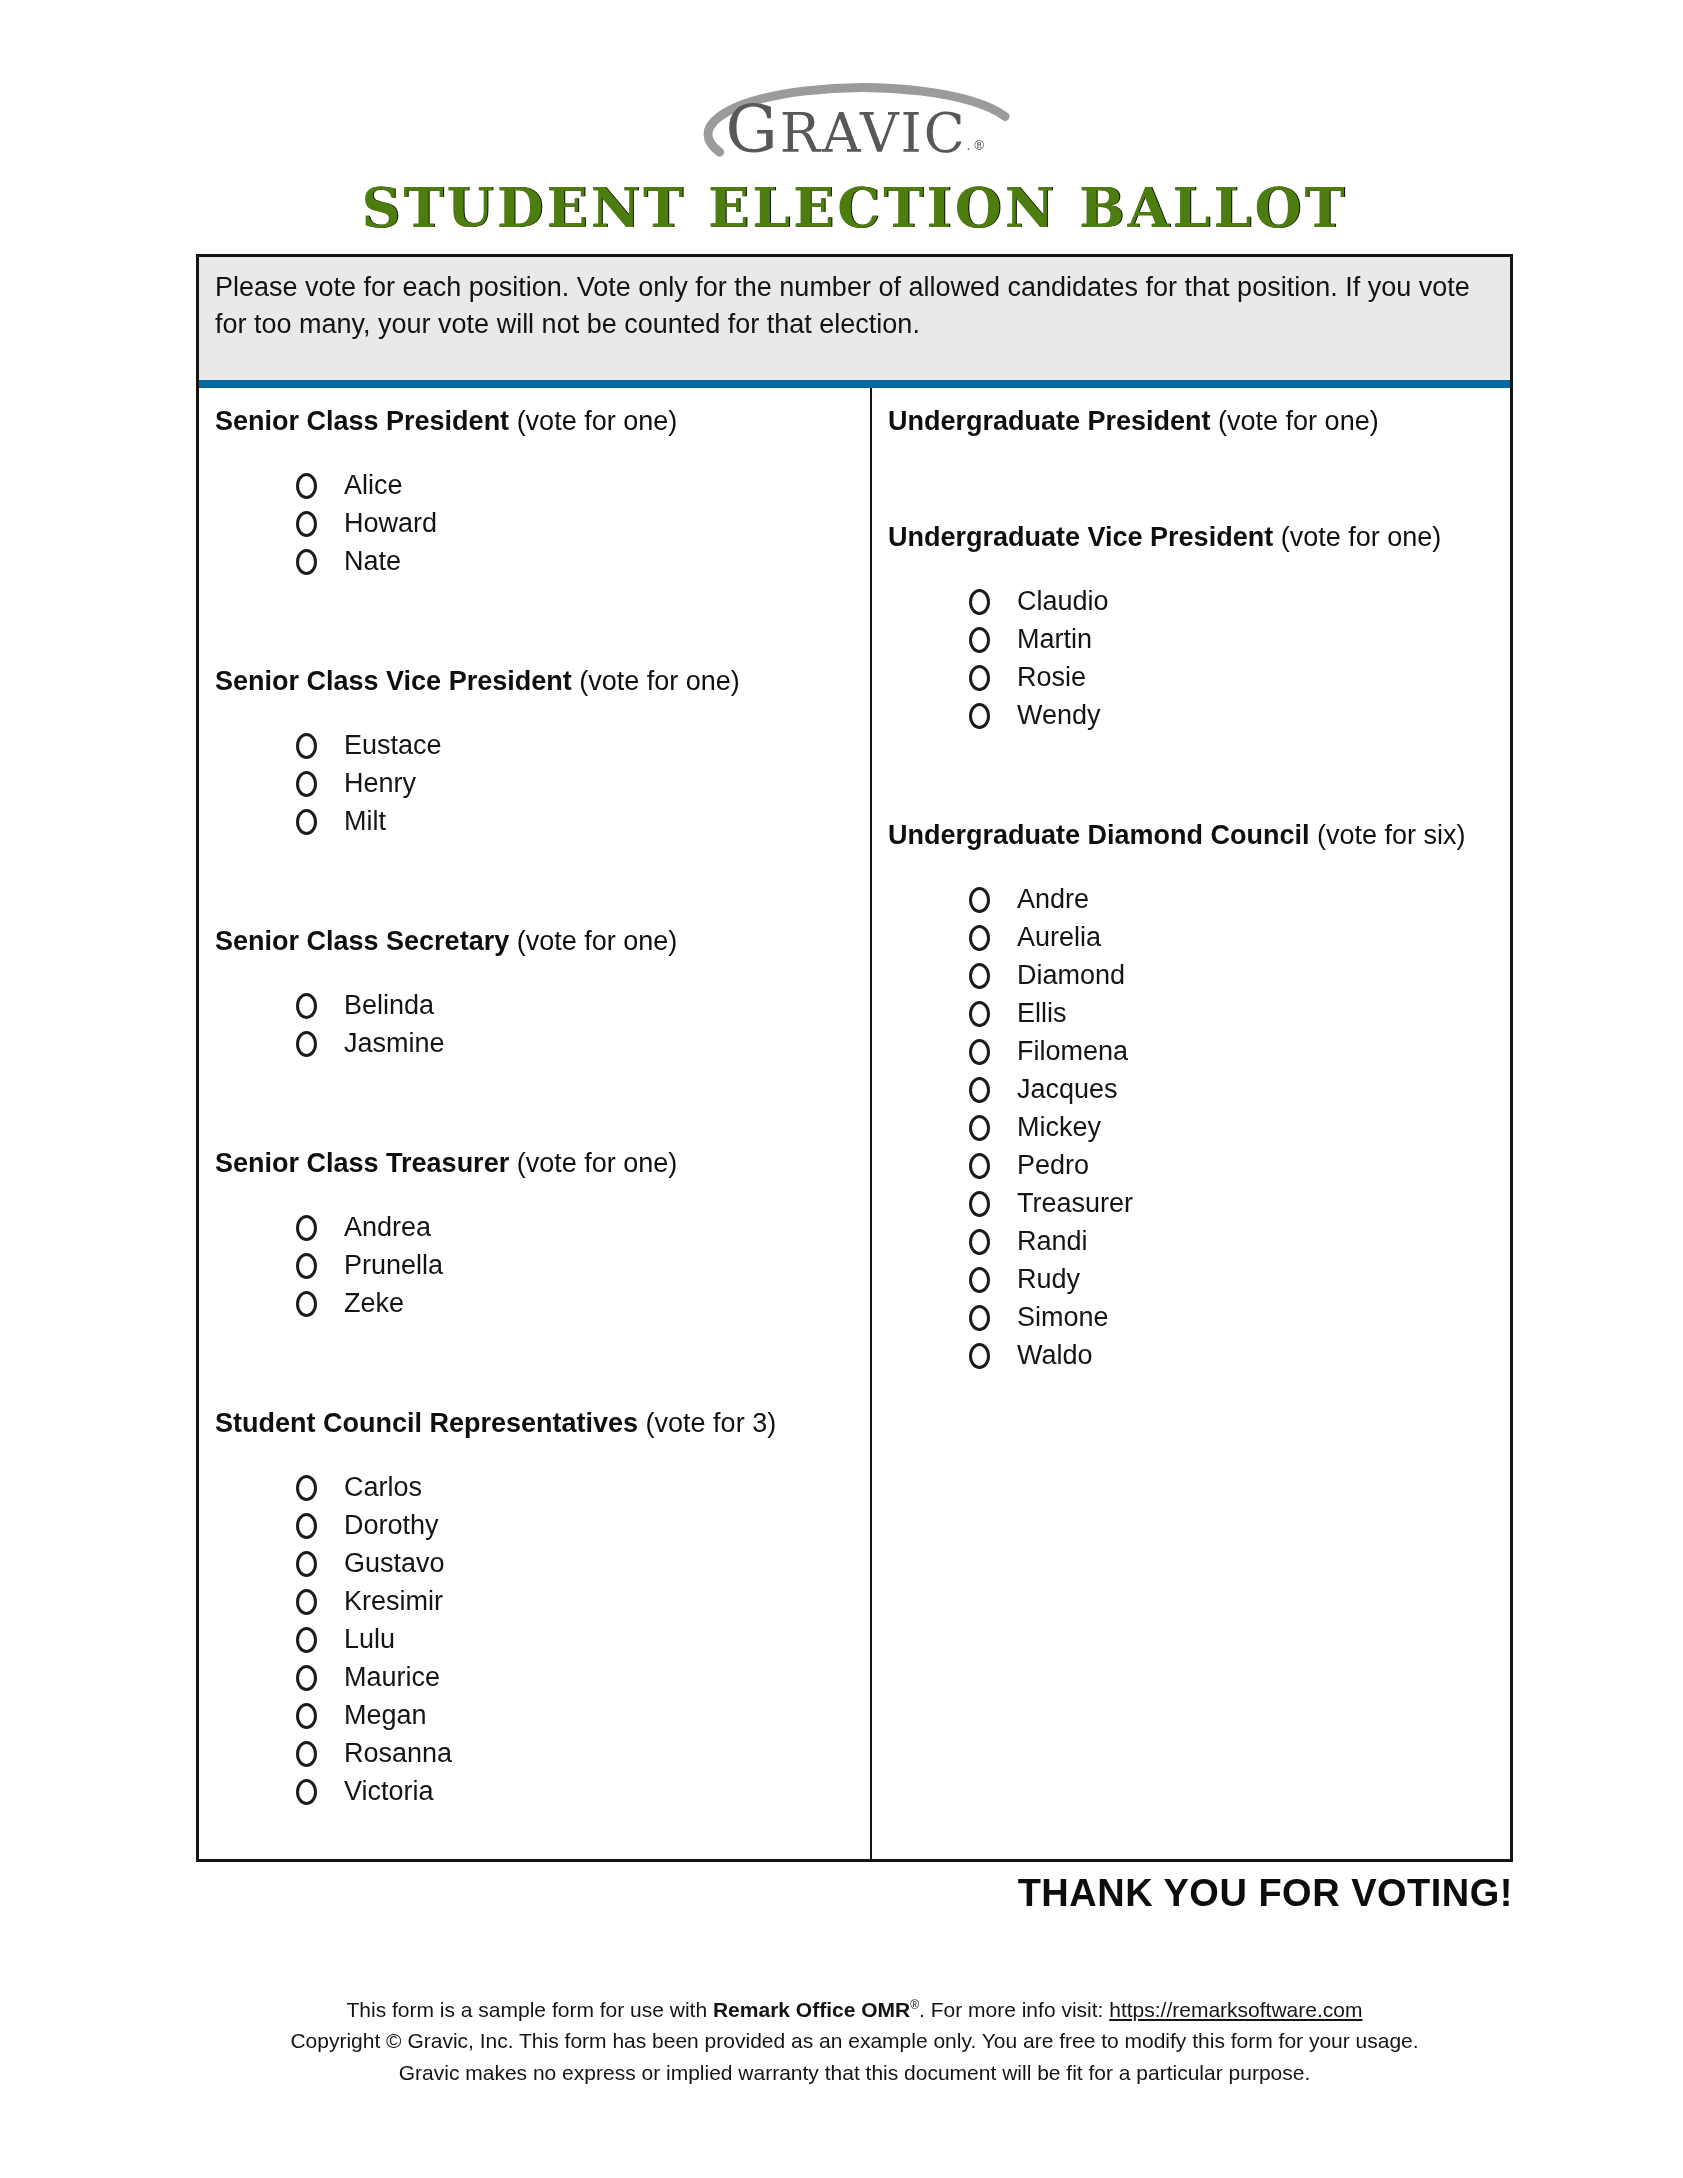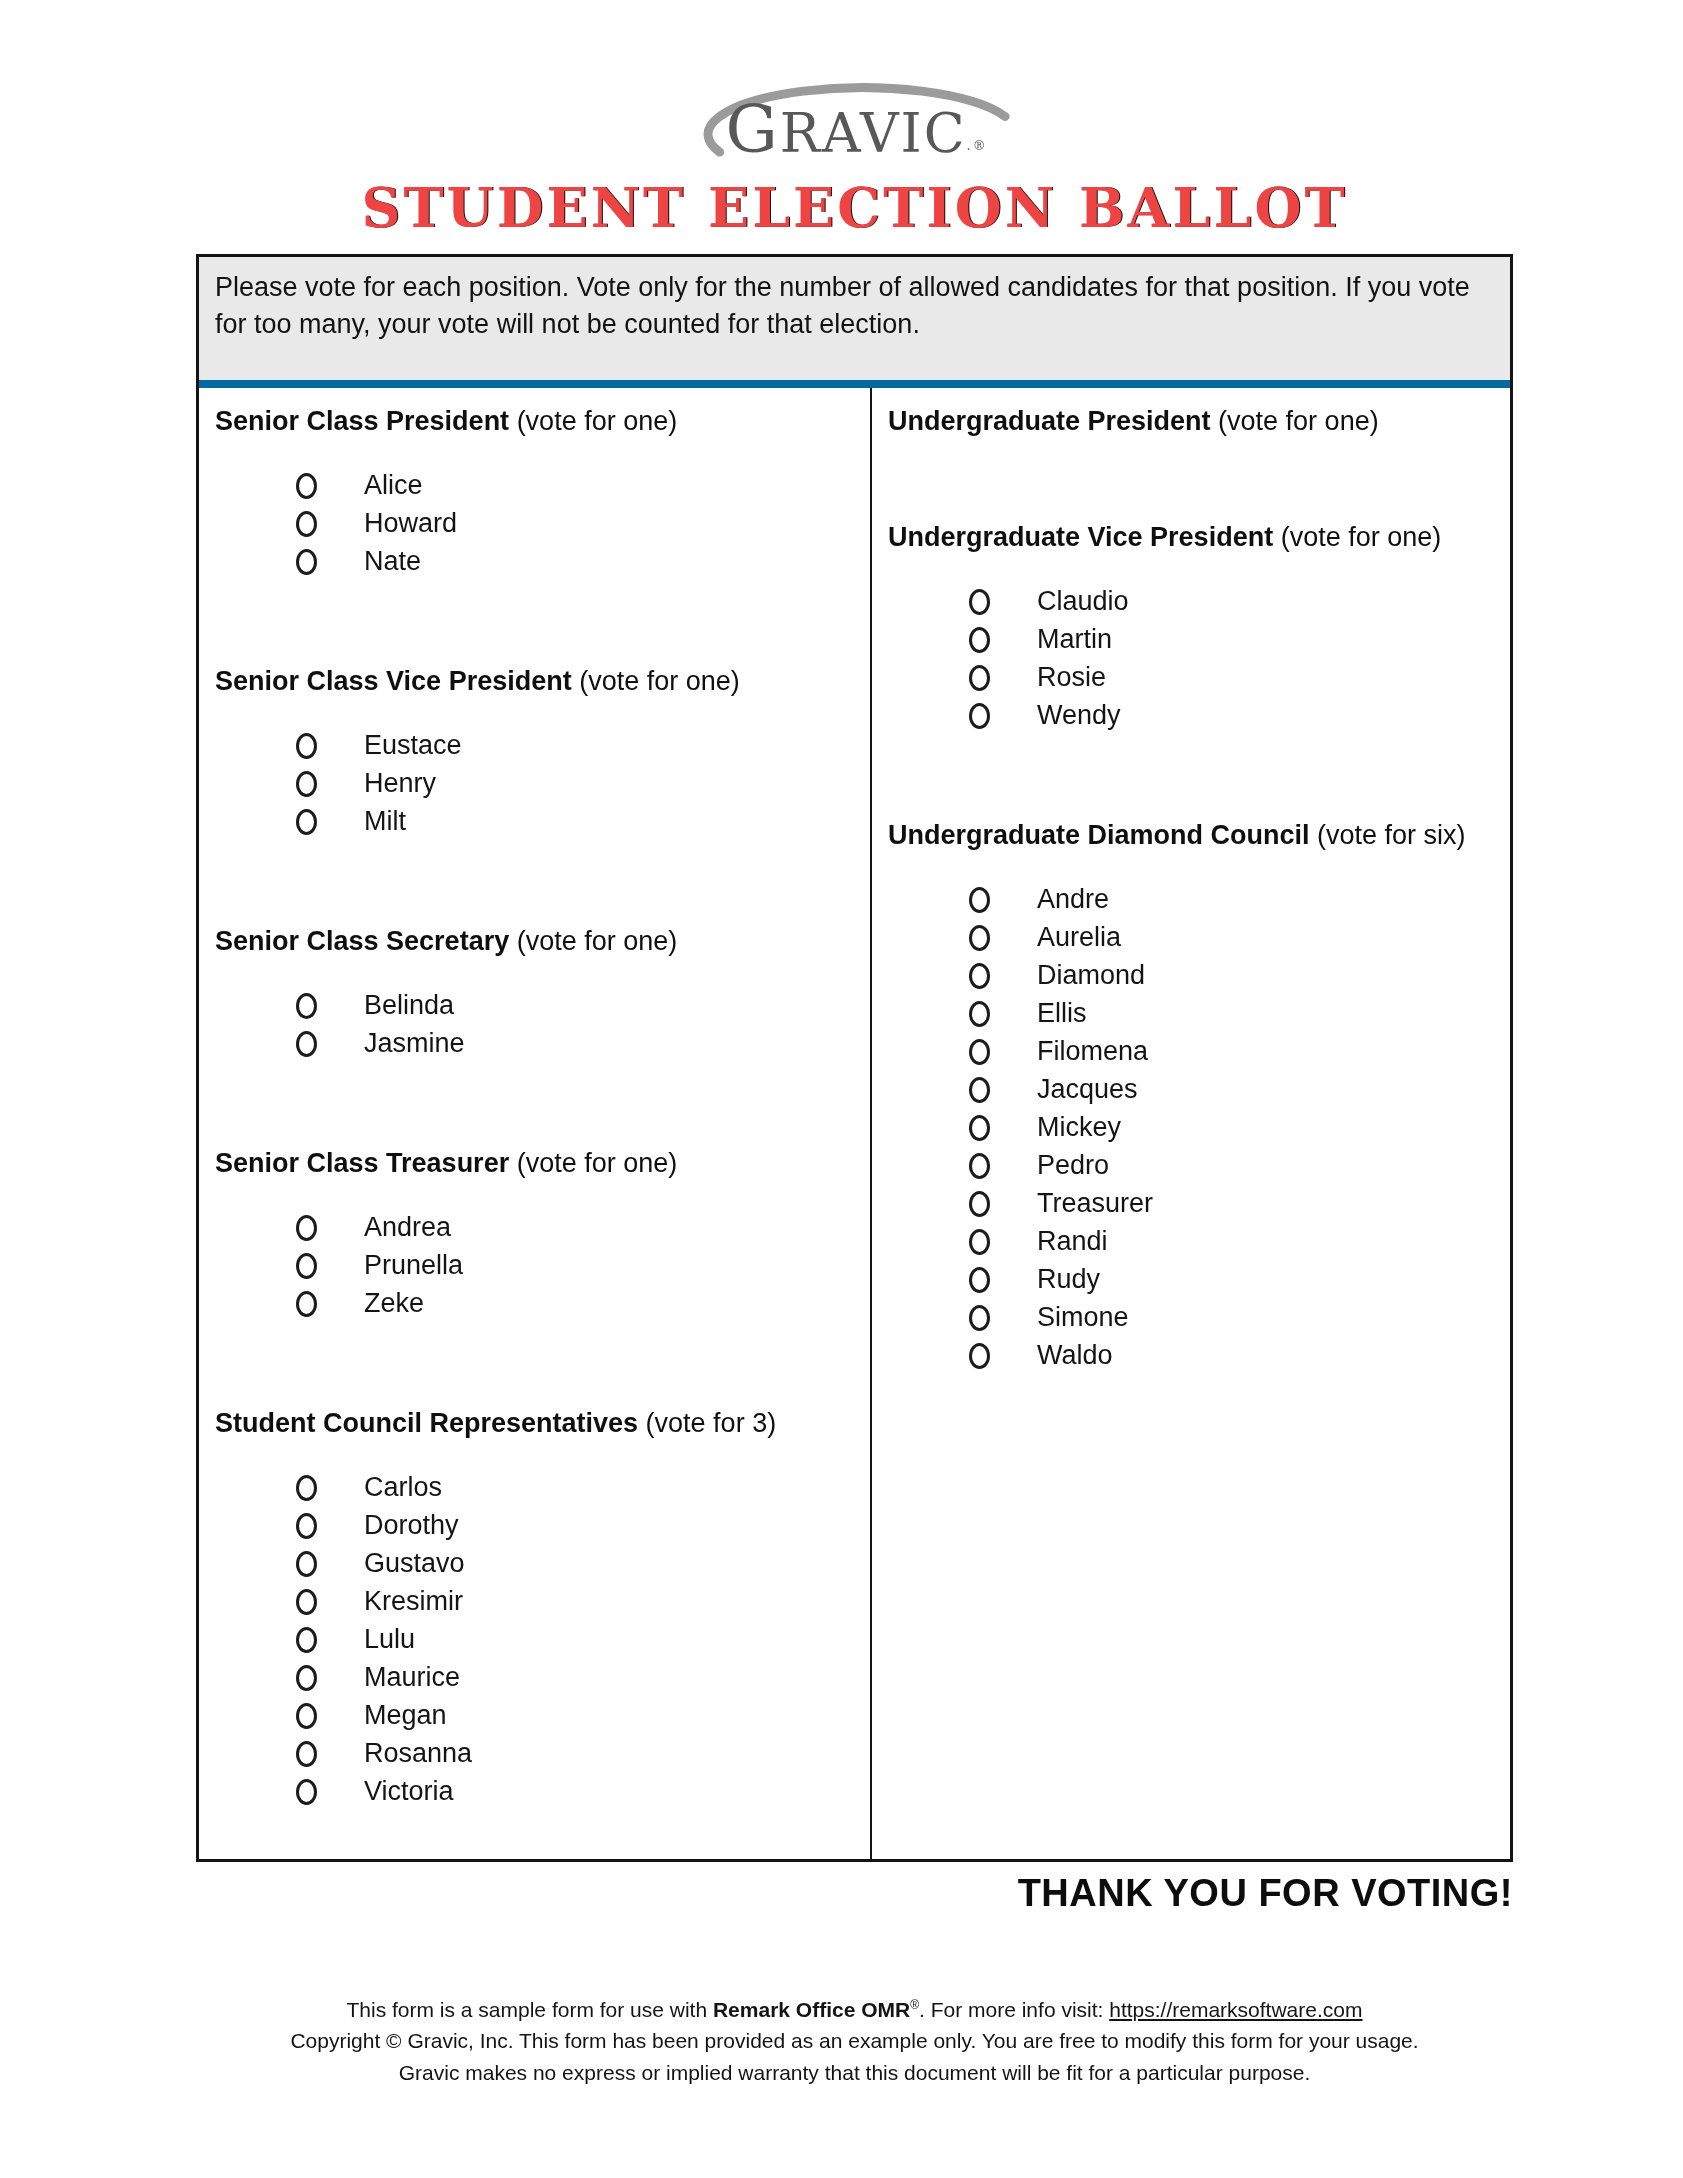--- a/index.html
+++ b/index.html
@@ -12,21 +12,21 @@
   .sheet { position:absolute; left:196px; top:0; width:1317px; }
 
   
   .logo-wrap { width:337px; margin:55px auto 0; position:relative; height:117px; }
   .logo-wrap svg { width:100%; height:100%; display:block; }
 
   
   .ballot-title {
     text-align:center; margin-top:4px;
     font-family:"DejaVu Serif", serif; font-weight:700;
-    font-size:54px; letter-spacing:3px; color:#ef4444;
+    font-size:54px; letter-spacing:3px; color:#4d7c0f;
     text-shadow:1px 0 0 #0d0d0d;
     white-space:nowrap;
   }
 
   
   .ballot-table { margin-top:14px; border:3px solid #141414; background:#ffffff; }
   .instructions {
     background:#e9e9e9; border-bottom:8px solid #0369a1;
     padding:12px 16px 36px 16px;
     font-size:27px; line-height:1.38; color:#121212;
@@ -36,21 +36,21 @@
   .col-left  { flex:0 0 673px; border-right:2px solid #141414; }
   .col-right { flex:1 1 auto; }
 
   .position-section { margin-top:85px; }
   .position-section.first { margin-top:18px; }
   .position-heading { font-size:27px; color:#0f0f0f; }
   .pos-name { font-weight:700; }
   .pos-rule { font-weight:400; }
 
   .candidate-list { margin-top:30px; }
-  .candidate-row { display:flex; align-items:center; height:38px; padding-left:81px;gap:20px; }
+  .candidate-row { display:flex; align-items:center; height:38px; padding-left:81px; }
   .bubble {
     width:21px; height:26px; flex:0 0 auto;
     border:3px solid #1c1c1c; border-radius:50%;
     background:transparent; cursor:pointer;
   }
   .candidate-name { margin-left:27px; font-size:27px; color:#141414; }
 
   
   .thank-you {
     text-align:right; font-weight:700; font-size:38px;

